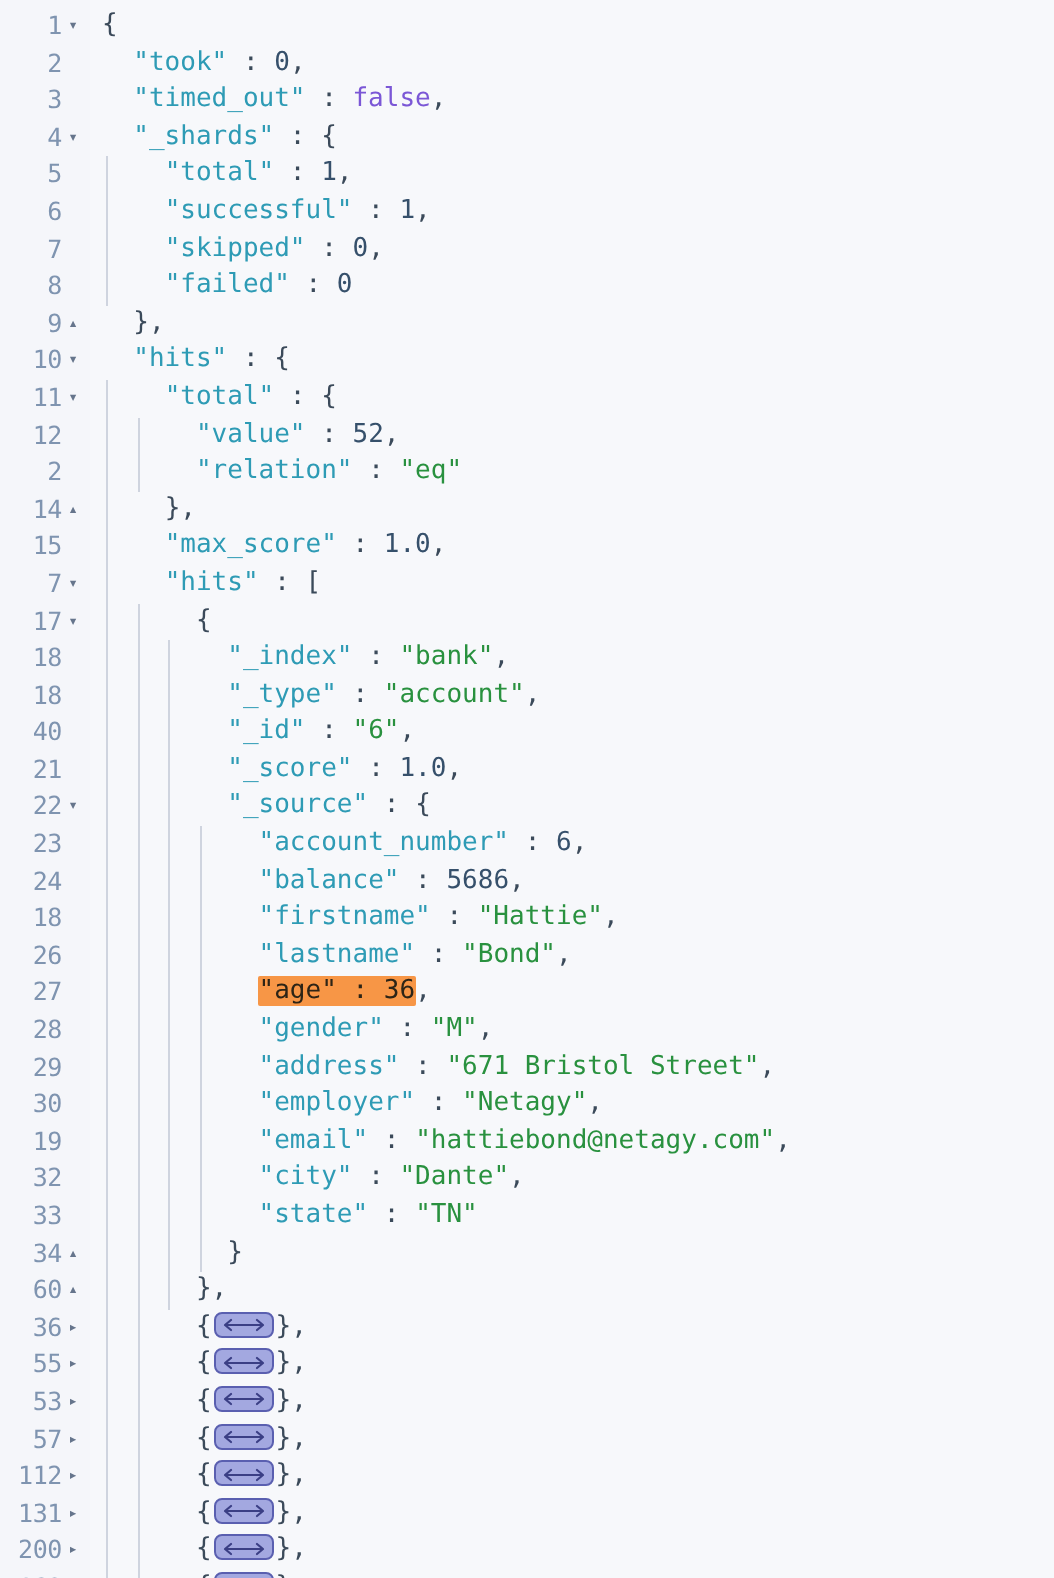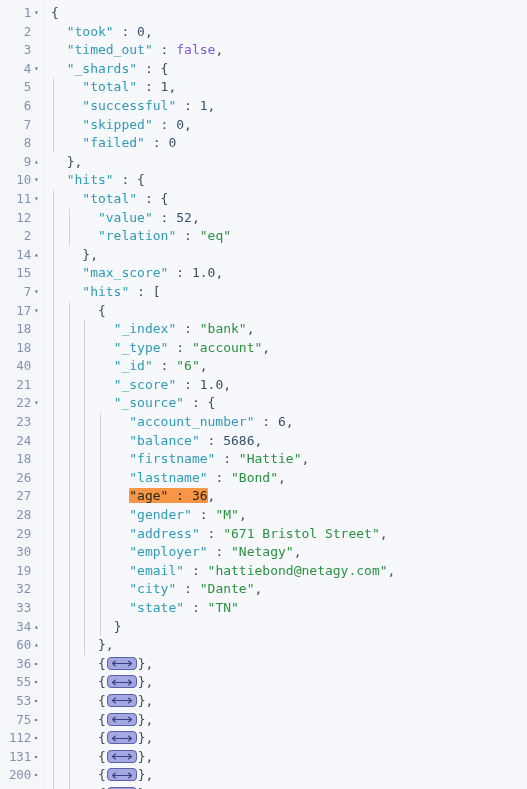--- a/index.html
+++ b/index.html
@@ -284,21 +284,21 @@
       </div>
       <div class="gutter-row">
         <span class="lineno">55</span>
         <span class="fold">▸</span>
       </div>
       <div class="gutter-row">
         <span class="lineno">53</span>
         <span class="fold">▸</span>
       </div>
       <div class="gutter-row">
-        <span class="lineno">75</span>
+        <span class="lineno">57</span>
         <span class="fold">▸</span>
       </div>
       <div class="gutter-row">
         <span class="lineno">112</span>
         <span class="fold">▸</span>
       </div>
       <div class="gutter-row">
         <span class="lineno">131</span>
         <span class="fold">▸</span>
       </div>

